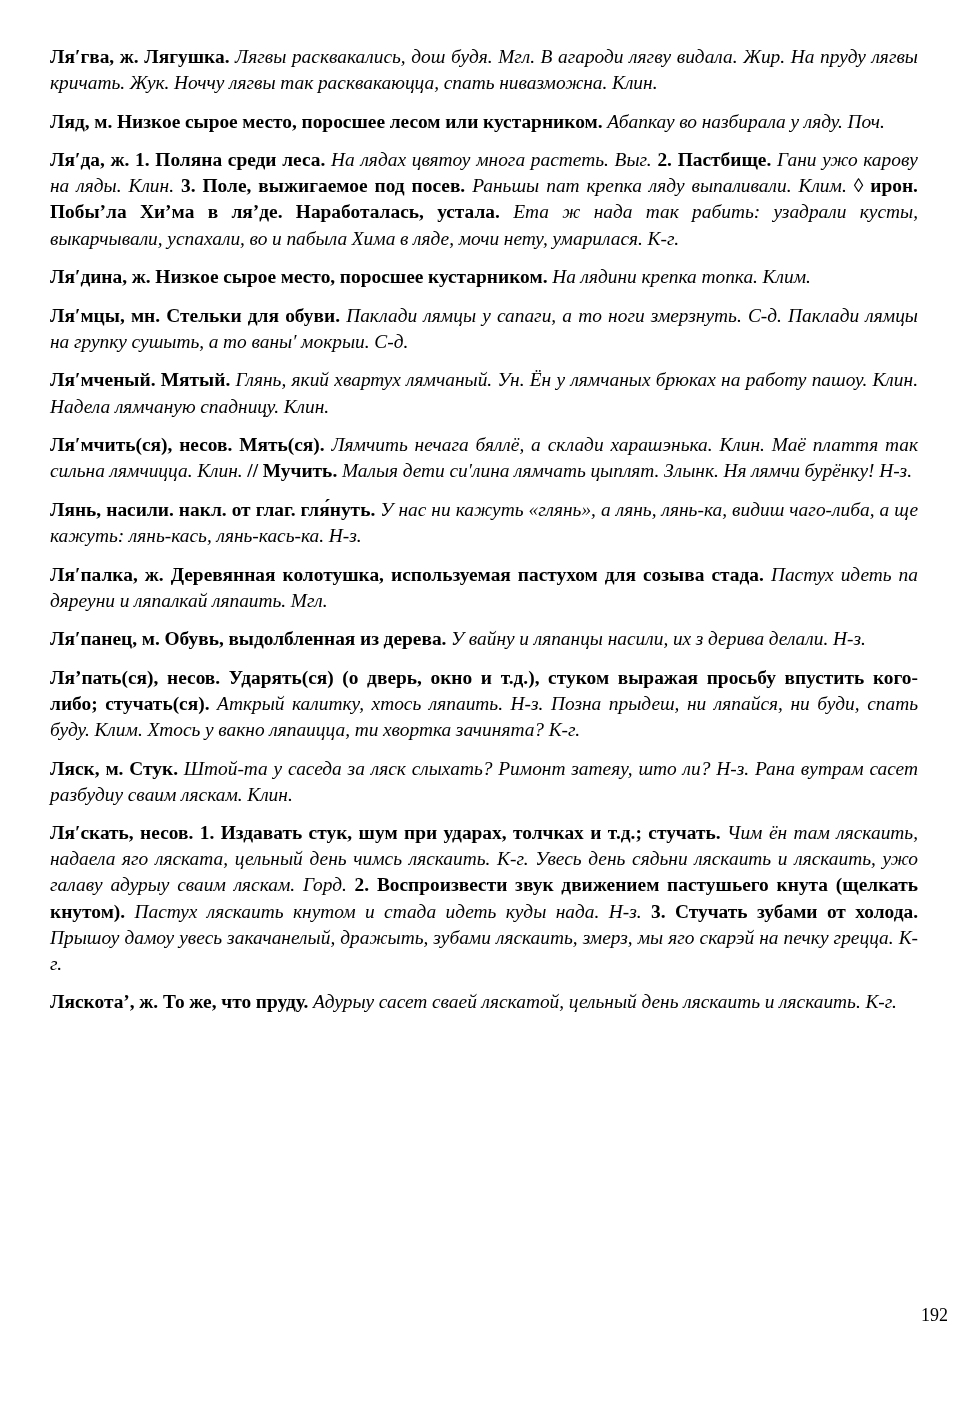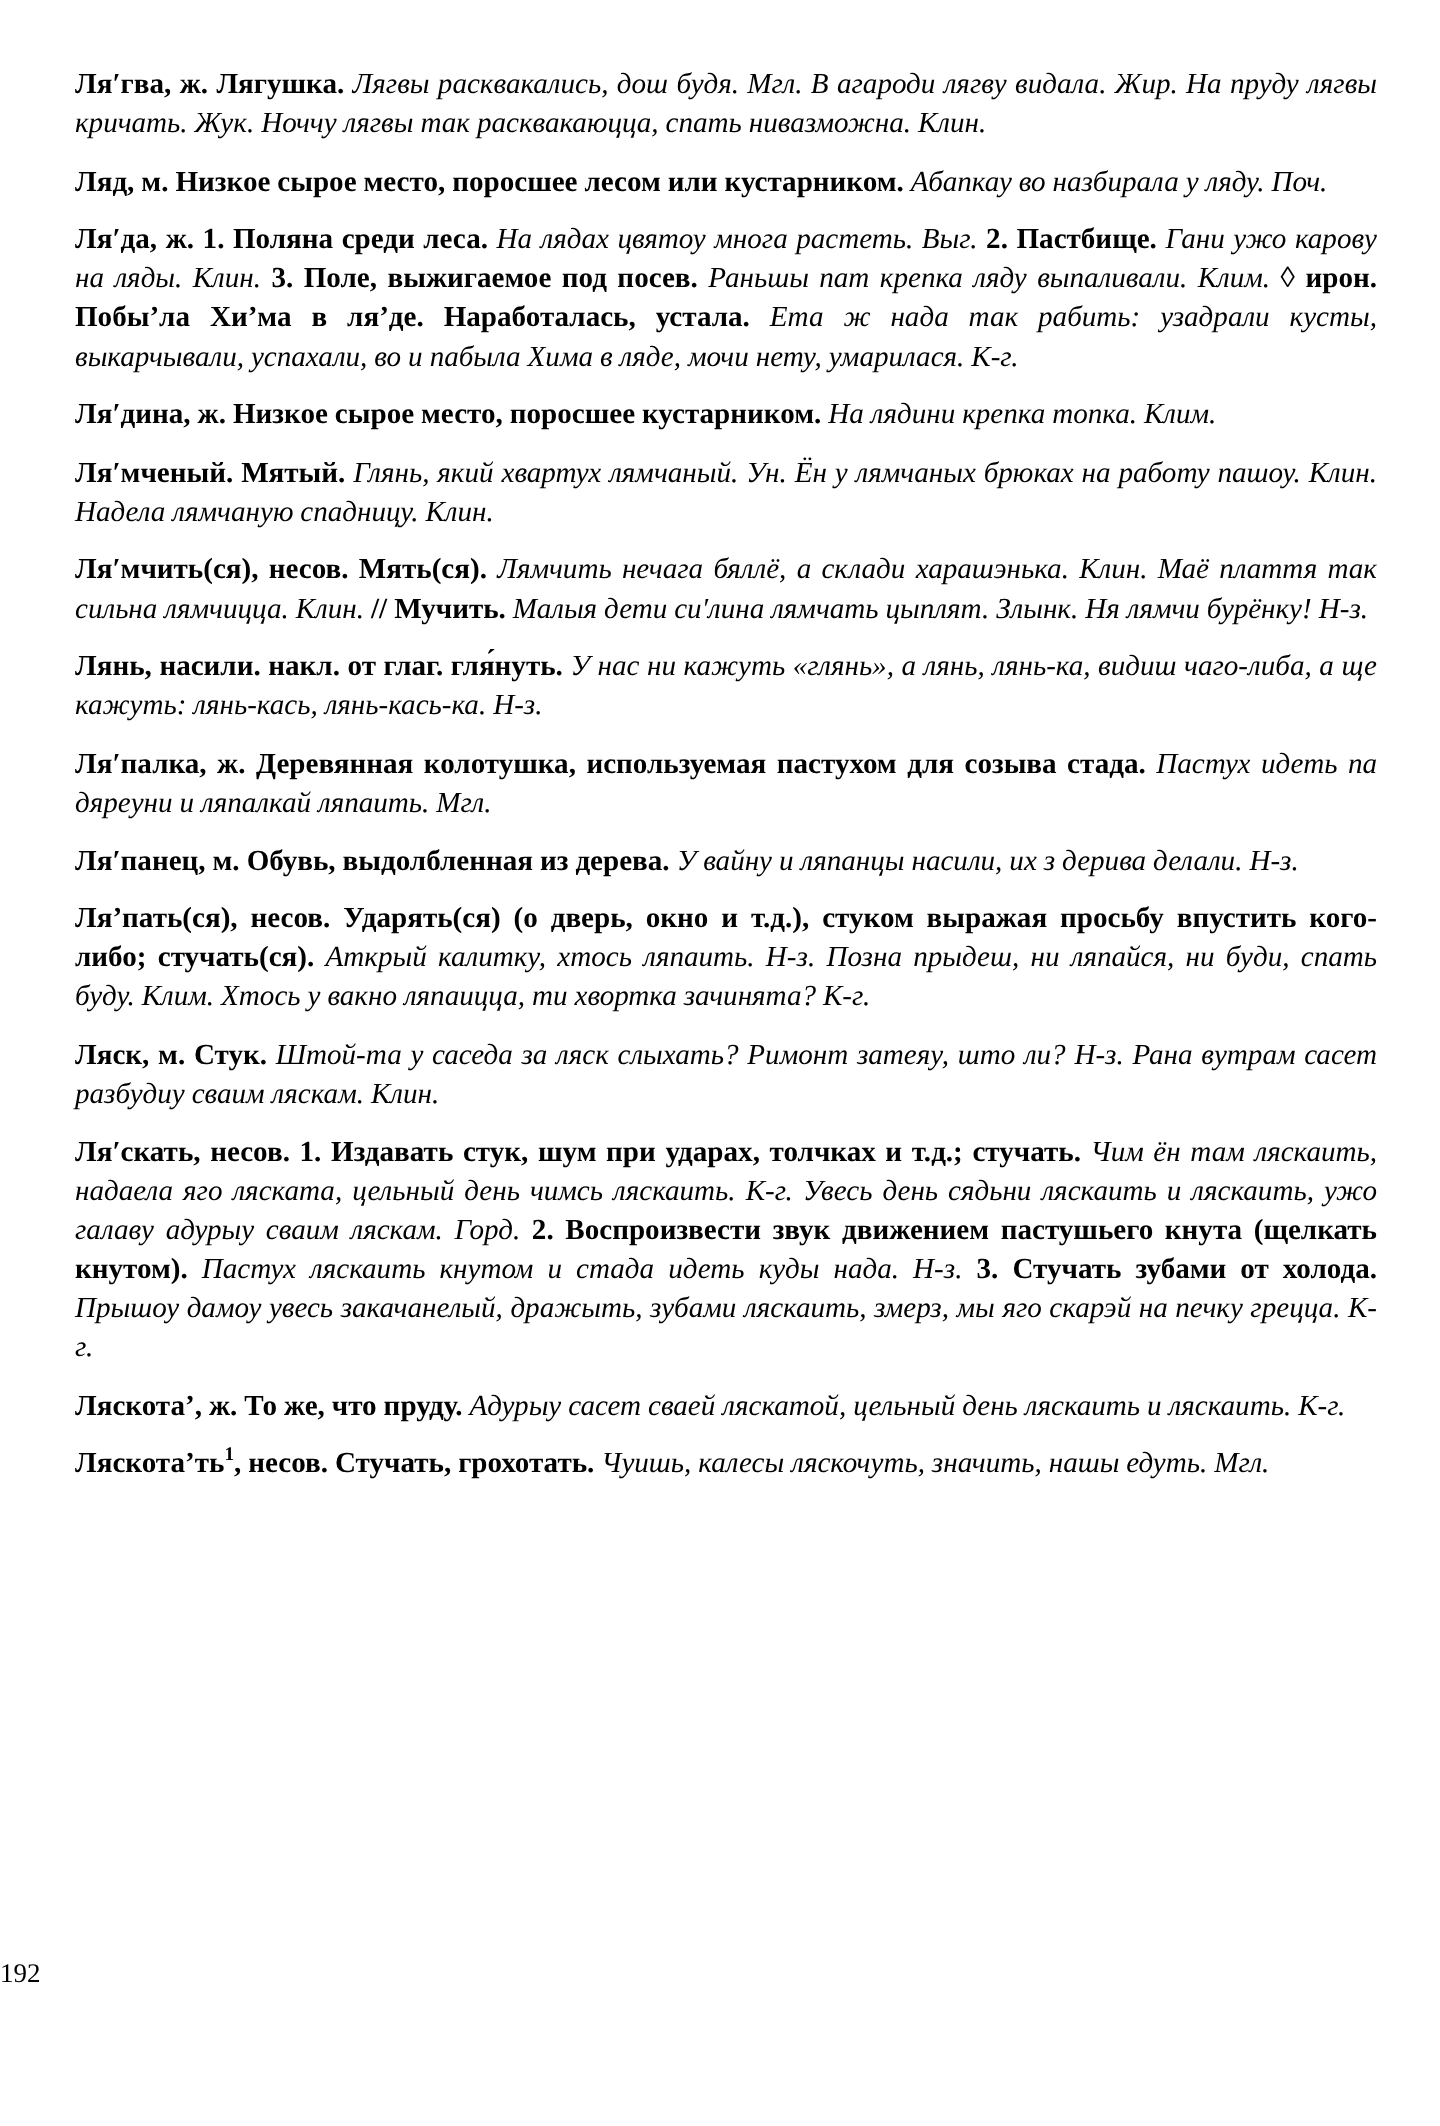--- a/index.html
+++ b/index.html
@@ -57,21 +57,21 @@
     font-size: 0.66em;
     vertical-align: super;
     line-height: 0;
     font-weight: bold;
   }
   .page-number {
     position: absolute;
     left: 0;
     right: 12px;
     top: 1305px;
-    text-align: left;
+    text-align: right;
     font-size: 18px;
     font-style: normal;
     font-weight: normal;
     font-family: "Liberation Serif", "DejaVu Serif", serif;
   }
 </style>
 </head>
 <body>
 
 <div class="page">
@@ -105,20 +105,25 @@
       <span class="def">Побы’ла Хи’ма в ля’де. Наработалась, устала.</span>
       <span class="ex">Ета ж нада так рабить: узадрали кусты, выкарчывали, успахали, во и пабыла Хима в ляде, мочи нету, умарилася. К-г.</span>
     </p>
 
     <p class="entry">
       <span class="hw">Ля′дина, ж.</span>
       <span class="def">Низкое сырое место, поросшее кустарником.</span>
       <span class="ex">На лядини крепка топка. Клим.</span>
     </p>
 
+    <p class="entry">
+      <span class="hw">Ля′мцы, мн.</span>
+      <span class="def">Стельки для обуви.</span>
+      <span class="ex">Паклади лямцы у сапаги, а то ноги змерзнуть. С-д. Паклади лямцы на групку сушыть, а то ваны′ мокрыи. С-д.</span>
+    </p>
 
     <p class="entry">
       <span class="hw">Ля′мченый.</span>
       <span class="def">Мятый.</span>
       <span class="ex">Глянь, який хвартух лямчаный. Ун.  Ён у лямчаных брюках на работу пашоу. Клин.  Надела лямчаную спадницу. Клин.</span>
     </p>
 
     <p class="entry">
       <span class="hw">Ля′мчить(ся), несов.</span>
       <span class="def">Мять(ся).</span>
@@ -170,22 +175,17 @@
       <span class="def">Стучать зубами от холода.</span>
       <span class="ex">Прышоу дамоу увесь закачанелый, дражыть, зубами ляскаить, змерз, мы яго скарэй на печку грецца. К-г.</span>
     </p>
 
     <p class="entry">
       <span class="hw">Ляскота’, ж.</span>
       <span class="def">То же, что пруду.</span>
       <span class="ex">Адурыу сасет сваей ляскатой, цельный день ляскаить и ляскаить. К-г.</span>
     </p>
 
-    <p class="entry">
-      <span class="hw">Ляскота’ть</span><span class="sup">1</span><span class="hw">, несов.</span>
-      <span class="def">Стучать, грохотать.</span>
-      <span class="ex">Чуишь, калесы ляскочуть, значить, нашы едуть. Мгл.</span>
-    </p>
 
   </div>
 
   <div class="page-number">192</div>
 </div>
 
 </body></html>

